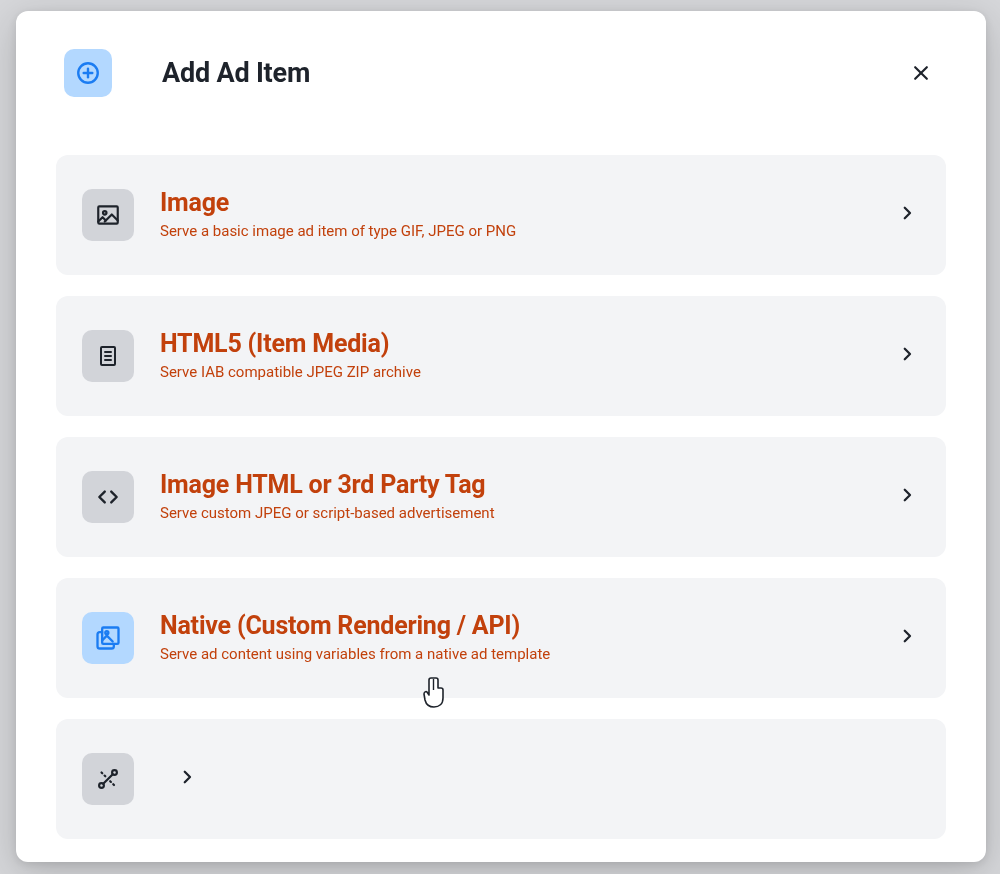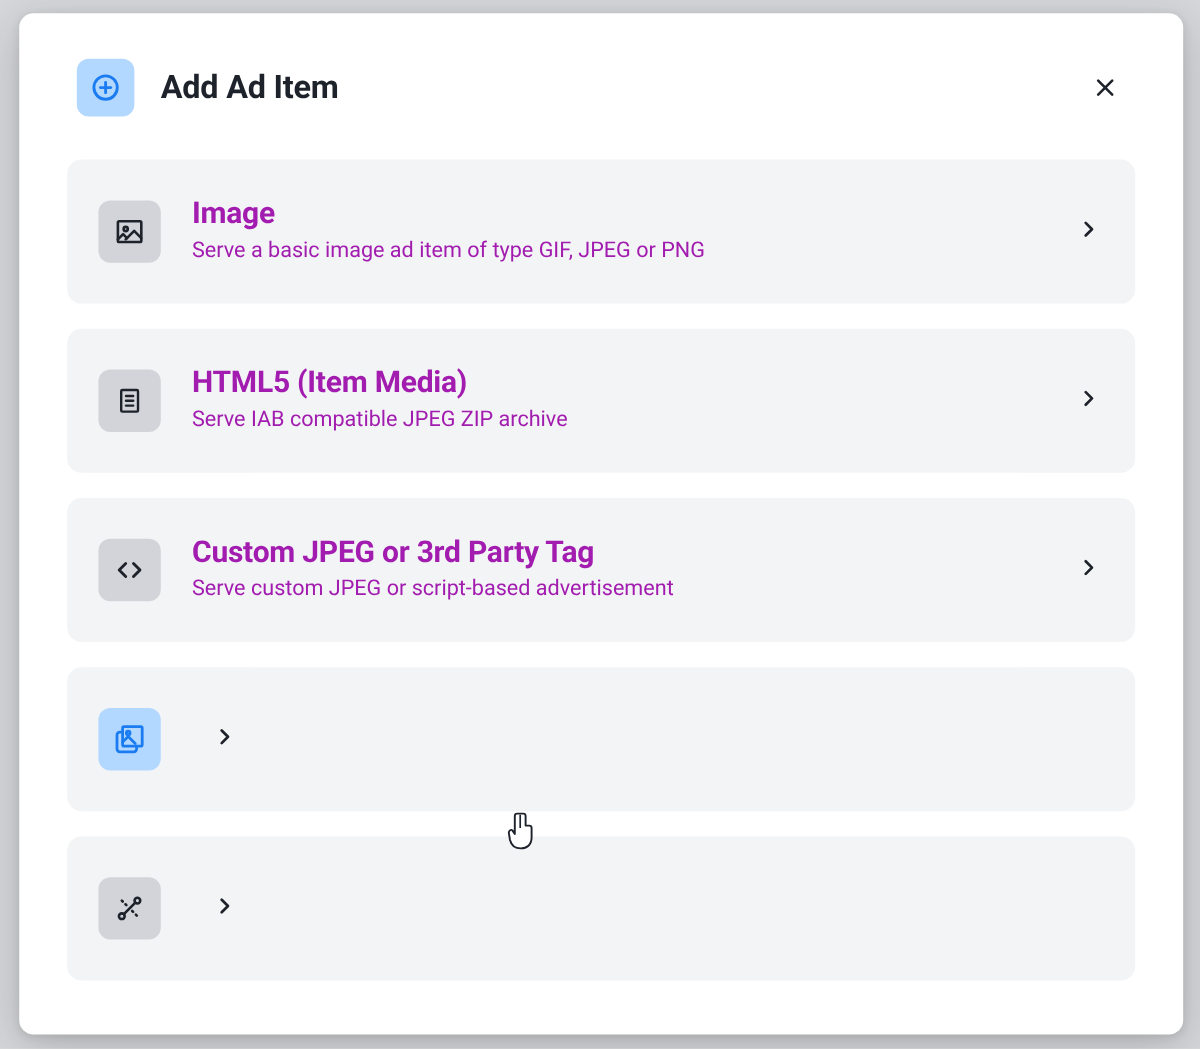--- a/index.html
+++ b/index.html
@@ -23,22 +23,23 @@
     background: #ffffff;
     border-radius: 12px;
     box-shadow: 0 10px 40px rgba(0,0,0,0.18), 0 2px 8px rgba(0,0,0,0.10);
     padding: 38px 40px 30px 40px;
     display: flex;
     flex-direction: column;
   }
   .modal-header {
     display: flex;
     align-items: center;
-    margin-bottom: 36px;
+    margin-bottom: 58px;
     padding: 0 8px;
+    gap: 28px;
   }
   .header-icon {
     width: 48px;
     height: 48px;
     border-radius: 10px;
     background: #b3d8ff;
     display: flex;
     align-items: center;
     justify-content: center;
     margin-right: 22px;
@@ -88,27 +89,27 @@
     color: #1e232b;
   }
   .option.highlight .option-icon {
     background: #b3d8ff;
     color: #1b7cf2;
   }
   .option-body { flex: 1; min-width: 0; }
   .option-title {
     font-size: 25px;
     font-weight: 700;
-    color: #a21caf;
+    color: #c2410c;
     margin-bottom: 4px;
     letter-spacing: -0.2px;
   }
   .option-desc {
-    font-size: 18px;
-    color: #a21caf;
+    font-size: 15px;
+    color: #c2410c;
     line-height: 1.35;
   }
   .option-chevron {
     flex-shrink: 0;
     margin-left: 18px;
     color: #1e232b;
   }
   .cursor-pointer {
     position: absolute;
     top: 676px;
@@ -184,38 +185,42 @@
     </div>
 
     <div class="option">
       <div class="option-icon">
         <svg width="28" height="26" viewBox="0 0 24 24" fill="none" stroke="currentColor" stroke-width="2.2" stroke-linecap="round" stroke-linejoin="round">
           <polyline points="9 7 4 12 9 17"></polyline>
           <polyline points="15 7 20 12 15 17"></polyline>
         </svg>
       </div>
       <div class="option-body">
-        <div class="option-title">Custom JPEG or 3rd Party Tag</div>
+        <div class="option-title">Image HTML or 3rd Party Tag</div>
         <div class="option-desc">Serve custom JPEG or script-based advertisement</div>
       </div>
       <div class="option-chevron">
         <svg width="18" height="18" viewBox="0 0 24 24" fill="none" stroke="currentColor" stroke-width="3" stroke-linecap="round" stroke-linejoin="round">
             <polyline points="9 5 16 12 9 19"></polyline>
           </svg>
       </div>
     </div>
 
     <div class="option highlight">
       <div class="option-icon">
         <svg width="28" height="28" viewBox="0 0 24 24" fill="none" stroke="currentColor" stroke-width="2" stroke-linecap="round" stroke-linejoin="round">
           <rect x="7" y="3" width="14" height="14" rx="1"></rect>
           <path d="M7 7H5a2 2 0 0 0-2 2v10a2 2 0 0 0 2 2h10a2 2 0 0 0 2-2v-2"></path>
           <path d="M7 14l4-4 5 5"></path>
           <circle cx="11" cy="7.5" r="1.3"></circle>
         </svg>
+      </div>
+      <div class="option-body">
+        <div class="option-title">Native (Custom Rendering / API)</div>
+        <div class="option-desc">Serve ad content using variables from a native ad template</div>
       </div>
       <div class="option-chevron">
         <svg width="18" height="18" viewBox="0 0 24 24" fill="none" stroke="currentColor" stroke-width="3" stroke-linecap="round" stroke-linejoin="round">
             <polyline points="9 5 16 12 9 19"></polyline>
           </svg>
       </div>
     </div>
 
     <div class="option">
       <div class="option-icon">

